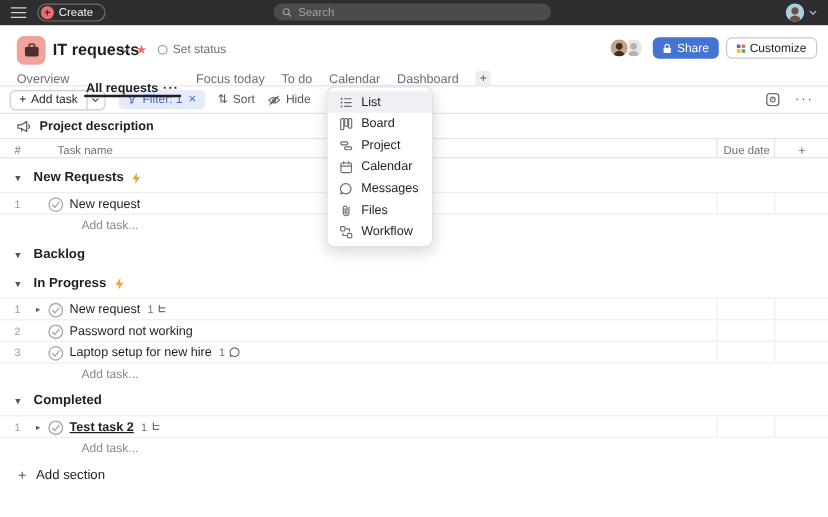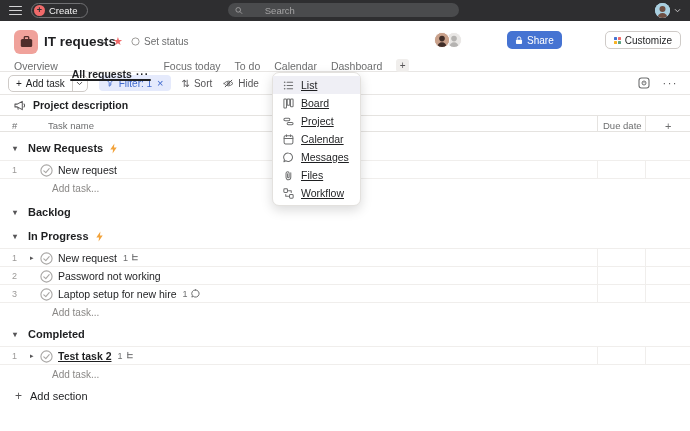--- a/index.html
+++ b/index.html
@@ -13,21 +13,21 @@
 
   
   .topbar { height: 21px; background: #2e2e30; display: flex; align-items: center; position: relative; }
   .hamburger { width: 13px; margin-left: 9px; display: flex; flex-direction: column; gap: 2.5px; cursor: pointer; }
   .hamburger i { display: block; height: 1.5px; background: #d4d4d5; border-radius: 1px; }
   .create-btn { margin-left: 9px; height: 15px; border: 1px solid #707073; border-radius: 8px;
     display: flex; align-items: center; gap: 4px; padding: 0 9px 0 2px; color: #f4f3f3; font-size: 9.5px; cursor: pointer; }
   .create-plus { width: 11px; height: 11px; border-radius: 50%; background: #f06a6a; color: #2e2e30;
     font-size: 9px; line-height: 11px; text-align: center; font-weight: bold; }
   .searchbar { position: absolute; left: 228px; top: 3px; width: 231px; height: 14px; border-radius: 7px;
-    background: #4a4b4d; display: flex; align-items: center; padding: 0 7px; gap: 22px; }
+    background: #4a4b4d; display: flex; align-items: center; padding: 0 7px; gap: 5px; }
   .searchbar input { border: 0; background: transparent; outline: none; color: #cfcecf; font-size: 9.5px;
     font-family: "Liberation Sans", sans-serif; width: 100%; }
   .searchbar input::placeholder { color: #a4a3a4; }
   .topbar-avatar { position: absolute; right: 20px; top: 3px; width: 15px; height: 15px; border-radius: 50%;
     background: #b7d8e8; overflow: hidden; cursor: pointer; }
   .topbar-chev { position: absolute; right: 9px; top: 8px; cursor: pointer; }
 
   
   .header { height: 39px; position: relative; }
   .proj-icon { position: absolute; left: 14px; top: 9px; width: 24px; height: 24px; border-radius: 6px;
@@ -36,21 +36,21 @@
   .title-chev { position: absolute; left: 100px; top: 18px; cursor: pointer; }
   .fav-star { position: absolute; left: 113px; top: 14px; color: #f06a6a; font-size: 11px; cursor: pointer; }
   .set-status { position: absolute; left: 131px; top: 15px; display: flex; align-items: center; gap: 4px;
     font-size: 10px; color: #6d6e6f; cursor: pointer; }
   .header-right { position: absolute; right: 9px; top: 10px; display: flex; align-items: center; gap: 6px; }
   .avatars { display: flex; margin-right: 2px; }
   .avatar { width: 16px; height: 16px; border-radius: 50%; overflow: hidden; border: 1px solid #fff; cursor: pointer; }
   .avatar.a1 { background: #c9a18b; z-index: 2; }
   .avatar.a2 { background: #e9e7e5; margin-left: -4px; z-index: 1; }
   .btn { height: 18px; border-radius: 5px; display: flex; align-items: center; gap: 4px;
-    padding: 0 8px; font-size: 10px; cursor: pointer; margin-left: 37px; }
+    padding: 0 8px; font-size: 10px; cursor: pointer; }
   .btn-share { background: #4573d2; color: #ffffff; }
   .btn-ghost { background: #fff; border: 1px solid #cfcbc8; color: #1e1f21; }
   .cust-grid { display: grid; grid-template-columns: 3px 3px; grid-template-rows: 3px 3px; gap: 1px; }
   .cust-grid i { display: block; border-radius: 0.5px; }
   .cust-grid i:nth-child(1){background:#4573d2}.cust-grid i:nth-child(2){background:#f06a6a}
   .cust-grid i:nth-child(3){background:#f8b325}.cust-grid i:nth-child(4){background:#5da283}
 
   
   .tabs { height: 12px; display: flex; align-items: center; padding-left: 14px; gap: 14px;
     border-bottom: 1px solid #e8e6e4; font-size: 10.5px; color: #6d6e6f; }
@@ -92,30 +92,30 @@
   .section-head { display: flex; align-items: center; gap: 6px; padding-left: 13px; height: 16px;
     margin-top: 8px; font-size: 11px; font-weight: bold; cursor: pointer; }
   .tri { font-size: 8px; color: #565557; width: 9px; }
   .task-rows { margin-top: 4px; border-top: 1px solid #f0eeec; }
   .task-row { height: 18px; position: relative; border-bottom: 1px solid #f0eeec; display: flex;
     align-items: center; padding-left: 58px; gap: 6px; font-size: 10.5px; cursor: pointer; }
   .rownum { position: absolute; left: 12px; font-size: 9px; color: #9c9a98; }
   .expand { position: absolute; left: 30px; font-size: 7px; color: #565557; cursor: pointer; }
   .check { position: absolute; left: 40px; top: 2.5px; cursor: pointer; }
   .meta { display: flex; align-items: center; gap: 3px; font-size: 9px; color: #6d6e6f; }
-  .addtask-row { height: 18px; display: flex; align-items: center; padding-left: 52px;
+  .addtask-row { height: 18px; display: flex; align-items: center; padding-left: 68px;
     font-size: 10px; color: #8a8886; cursor: pointer; }
   .add-section { margin-top: 6px; display: flex; align-items: center; gap: 8px; padding-left: 15px;
     font-size: 11px; color: #1e1f21; cursor: pointer; }
   .add-section .plus { color: #565557; font-size: 12px; }
 
   
   .view-menu { position: absolute; left: 272px; top: 72px; width: 89px; background: #fff;
     border: 1px solid #e3e1de; border-radius: 7px; box-shadow: 0 4px 12px rgba(0,0,0,.15);
-    padding: 3px 0; z-index: 50; text-decoration: underline; }
+    padding: 3px 0; z-index: 50; }
   .vm-item { height: 18px; display: flex; align-items: center; gap: 7px; padding: 0 10px;
     font-size: 10.5px; color: #1e1f21; cursor: pointer; }
   .vm-item.active { background: #efeff5; }
 
   .muted-stroke { stroke: #6d6e6f; fill: none; stroke-width: 1.1; stroke-linecap: round; stroke-linejoin: round; }
 </style>
 </head>
 <body>
 
 <div class="topbar">

